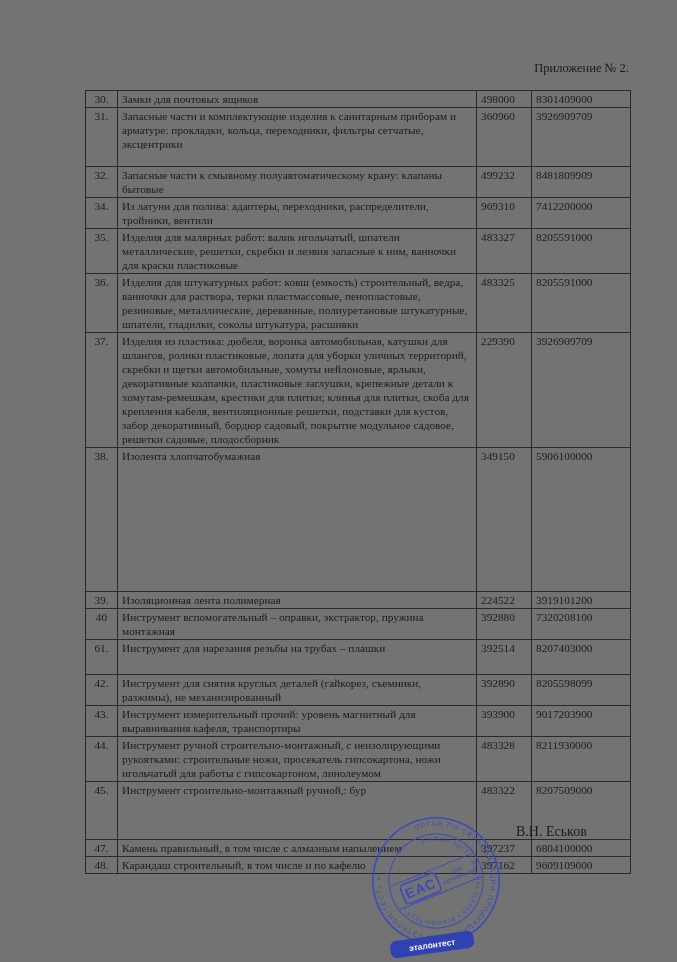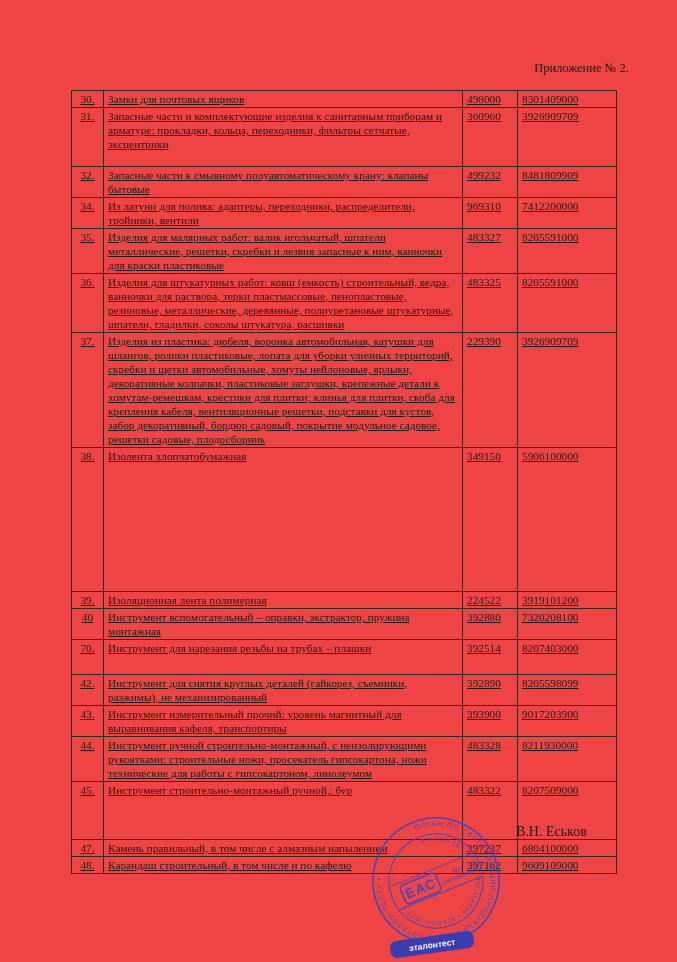--- a/index.html
+++ b/index.html
@@ -1,41 +1,40 @@
 <!DOCTYPE html>
 <html><head>
 <meta charset="utf-8">
 <style>
   html, body { margin: 0; padding: 0; background: #e8e8e8; }
   .page {
     position: relative;
     width: 677px;
     height: 962px;
     margin: 0 auto;
-    background: #ef4444;
+    background: #737373;
     font-family: "Liberation Serif", "DejaVu Serif", serif;
     color: #1c1c1e;
     overflow: hidden;
   }
   .appendix {
     position: absolute;
     top: 61px;
     right: 48px;
     font-size: 12.5px;
   }
   table.products {
     position: absolute;
-    left: 71px;
+    left: 85px;
     top: 90px;
     width: 545px;
     border-collapse: collapse;
     table-layout: fixed;
     font-size: 11.3px;
     line-height: 1.24;
-    text-decoration: underline;
   }
   table.products td {
     border: 1px solid #2a2a2a;
     vertical-align: top;
     padding: 1px 4px 1px 4px;
   }
   col.c-num  { width: 32px; }
   col.c-desc { width: 359px; }
   col.c-code { width: 55px; }
   col.c-cls  { width: 99px; }
@@ -146,40 +145,40 @@
       <td class="code">224522</td>
       <td class="cls">3919101200</td>
     </tr>
         <tr>
       <td class="num">40</td>
       <td class="desc">Инструмент вспомогательный – оправки, экстрактор, пружина монтажная</td>
       <td class="code">392880</td>
       <td class="cls">7320208100</td>
     </tr>
         <tr>
-      <td class="num">70.</td>
+      <td class="num">61.</td>
       <td class="desc">Инструмент для нарезания резьбы на трубах – плашки</td>
       <td class="code">392514</td>
       <td class="cls">8207403000</td>
     </tr>
         <tr>
       <td class="num">42.</td>
       <td class="desc">Инструмент для снятия круглых деталей (гайкорез, съемники, разжимы), не механизированный</td>
       <td class="code">392890</td>
       <td class="cls">8205598099</td>
     </tr>
         <tr>
       <td class="num">43.</td>
       <td class="desc">Инструмент измерительный прочий: уровень магнитный для выравнивания кафеля, транспортиры</td>
       <td class="code">393900</td>
       <td class="cls">9017203900</td>
     </tr>
         <tr>
       <td class="num">44.</td>
-      <td class="desc">Инструмент ручной строительно-монтажный, с неизолирующими рукоятками: строительные ножи, просекатель гипсокартона, ножи технические для работы с гипсокартоном, линолеумом</td>
+      <td class="desc">Инструмент ручной строительно-монтажный, с неизолирующими рукоятками: строительные ножи, просекатель гипсокартона, ножи игольчатый для работы с гипсокартоном, линолеумом</td>
       <td class="code">483328</td>
       <td class="cls">8211930000</td>
     </tr>
         <tr>
       <td class="num">45.</td>
       <td class="desc">Инструмент строительно-монтажный ручной,: бур</td>
       <td class="code">483322</td>
       <td class="cls">8207509000</td>
     </tr>
         <tr>

